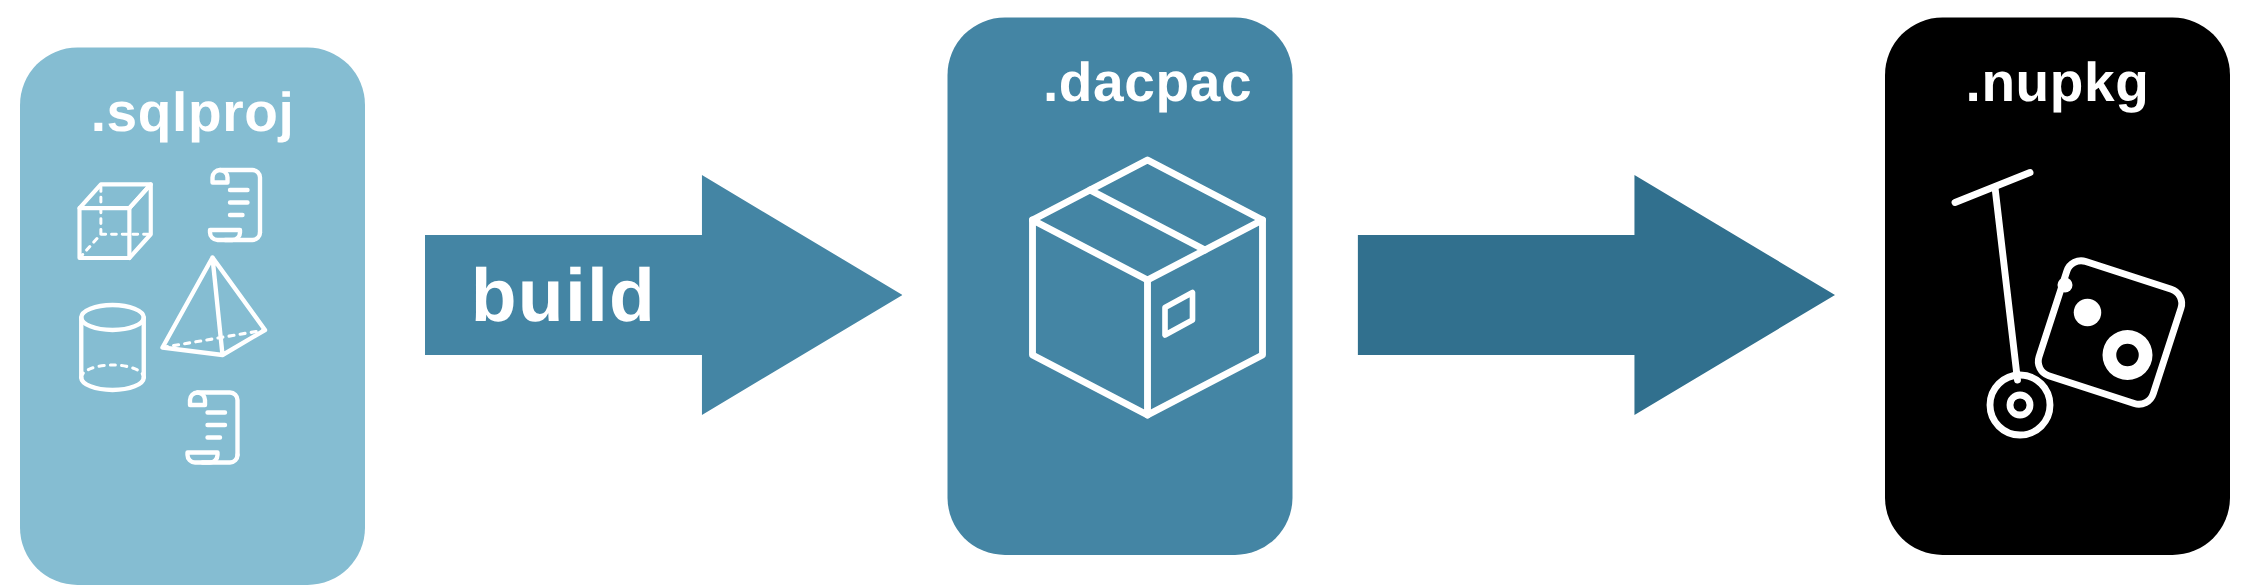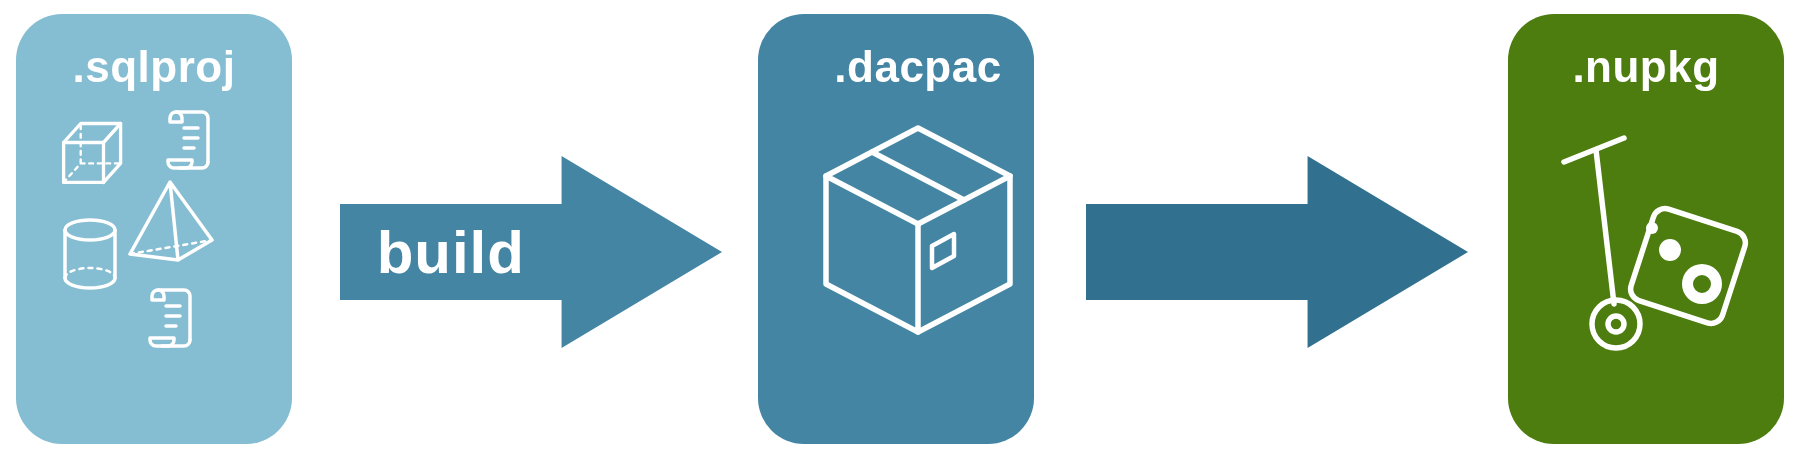--- a/index.html
+++ b/index.html
@@ -36,21 +36,21 @@
   }
   .ic { position:absolute; display:block; }
   .ic-cube     { left:10px;  top:8px; }
   .ic-scroll1  { left:112px; top:0px; }
   .ic-pyramid  { left:76px;  top:70px; }
   .ic-cyl      { left:12px;  top:110px; }
   .ic-scroll2  { left:94px;  top:178px; }
   .card-icon { display:block; margin:30px auto 0; }
   .arrow {
     position:absolute;
-    top:156px;
+    top:140px;
     width:382px;
     height:192px;
     padding-left:48px;
   }
   #arrow-build { left:340px; }
   #arrow-pack  { left:1086px; }
   .arrow-shape {
     position:absolute;
     inset:0;
     clip-path:polygon(0 25%, 58% 25%, 58% 0, 100% 50%, 58% 100%, 58% 75%, 0 75%);
@@ -74,21 +74,21 @@
     stroke-linejoin:round;
   }
   svg.line-icon .hidden-edge { stroke-dasharray:4 5; }
   svg.line-icon .fill-white  { fill:#ffffff; stroke:none; }
 </style>
 </head>
 <body>
 
 <div>
 
-  <div class="card" id="card-sqlproj" style="background: rgb(133, 189, 210);">
+  <div class="card" id="card-sqlproj" style="background: rgb(133, 189, 210); margin-top: 24px;">
     <div class="card-label">.sqlproj</div>
     <div class="icon-cluster">
       <svg class="line-icon ic ic-cube" width="76" height="76" viewBox="0 0 80 80" stroke-width="3.5">
         <path d="M8 30 L50 30 L50 72 L8 72 Z"></path>
         <path d="M8 30 L26 10 L68 10 L50 30"></path>
         <path d="M50 30 L68 10 L68 52 L50 72"></path>
         <path class="hidden-edge" d="M8 72 L26 52 L26 10 M26 52 L68 52" stroke-width="2.5"></path>
       </svg>
       <svg class="line-icon ic ic-scroll1" width="54" height="68" viewBox="0 0 54 68" stroke-width="3.5">
         <path d="M18 6 H44 a6 6 0 0 1 6 6 V56"></path>
@@ -130,21 +130,21 @@
       <path d="M106 210 L198 162 V54"></path>
       <path d="M60 30 L152 78"></path>
       <path d="M120 124 L142 112 L142 134 L120 146 Z" stroke-width="4.5"></path>
     </svg>
   </div>
 
   <div class="arrow" id="arrow-pack">
     <div class="arrow-shape" style="background: rgb(49, 112, 142);"></div>
   </div>
 
-  <div class="card" id="card-nupkg" style="background: #4d7c0f;">
+  <div class="card" id="card-nupkg" style="background: #000000;">
     <div class="card-label">.nupkg</div>
     <svg class="line-icon card-icon" width="212" height="236" viewBox="0 0 212 236" stroke-width="5.5">
       <path d="M24 40 L84 16"></path>
       <path d="M56 28 L74 182"></path>
       <circle cx="76" cy="202" r="24"></circle>
       <circle cx="76" cy="202" r="8"></circle>
       <rect x="100" y="96" width="96" height="96" rx="12" transform="rotate(18 148 144)"></rect>
       <path class="fill-white" fill-rule="evenodd" d="M182 162 a20 20 0 1 1 -40 0 a20 20 0 1 1 40 0 Z M171 162 a9 9 0 1 0 -18 0 a9 9 0 1 0 18 0 Z"></path>
       <circle class="fill-white" cx="130" cy="128" r="11"></circle>
       <circle class="fill-white" cx="112" cy="106" r="6"></circle>

